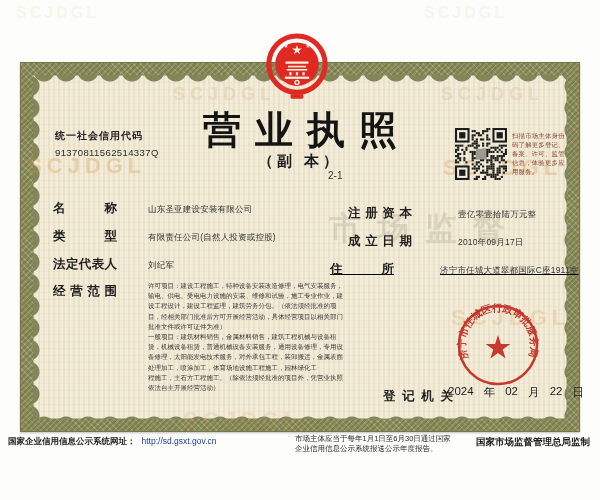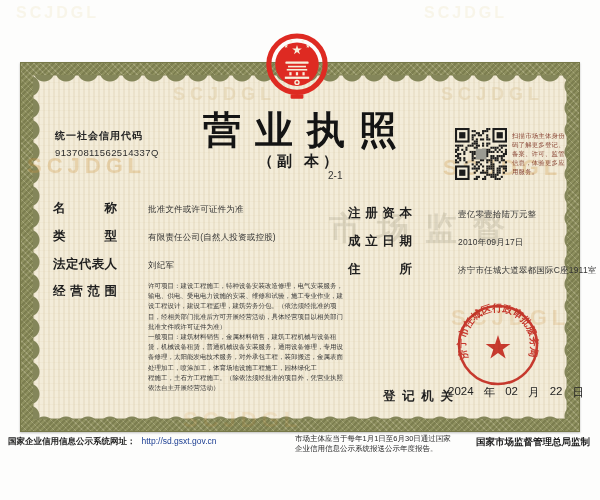--- a/index.html
+++ b/index.html
@@ -302,21 +302,21 @@
           <rect x="40" y="4" width="6" height="6" fill="#1c1c1c"></rect>
           <rect x="0" y="36" width="14" height="14" fill="#1c1c1c"></rect>
           <rect x="2" y="38" width="10" height="10" fill="#f3ecd9"></rect>
           <rect x="4" y="40" width="6" height="6" fill="#1c1c1c"></rect>
           <rect x="20" y="20" width="10" height="10" fill="#9a9a92"></rect>
         </svg>
       <div class="abs qr-caption" style="left:479px;top:56px;">扫描市场主体身份码了解更多登记、备案、许可、监管信息，体验更多应用服务。</div>
 
       <div class="abs row lrow" style="left:20px;top:125px;">
         <span class="flabel">名称</span>
-        <span class="fvalue">批准文件或许可证件为准</span>
+        <span class="fvalue">山东圣亚建设安装有限公司</span>
       </div>
       <div class="abs row lrow" style="left:20px;top:153px;">
         <span class="flabel">类型</span>
         <span class="fvalue">有限责任公司(自然人投资或控股)</span>
       </div>
       <div class="abs row lrow" style="left:20px;top:181px;">
         <span class="flabel">法定代表人</span>
         <span class="fvalue">刘纪军</span>
       </div>
 
@@ -336,21 +336,21 @@
       </div>
 
       <div class="abs row rrow" style="left:315px;top:130px;">
         <span class="flabel">注册资本</span>
         <span class="fvalue">壹亿零壹拾陆万元整</span>
       </div>
       <div class="abs row rrow" style="left:315px;top:158px;">
         <span class="flabel">成立日期</span>
         <span class="fvalue">2010年09月17日</span>
       </div>
-      <div class="abs row rrow" style="left:315px;top:186px;">
+      <div class="abs row rrow" style="left:297px;top:186px;text-decoration:underline;">
         <span class="flabel">住所</span>
         <span class="fvalue">济宁市任城大道翠都国际C座1911室</span>
       </div>
 
       <div class="abs registrar" style="left:350px;top:272px;">登记机关</div>
       <div class="abs dateline" style="left:415px;top:310px;">
         <span>2024</span>
         <span>年</span>
         <span>02</span>
         <span>月</span>

